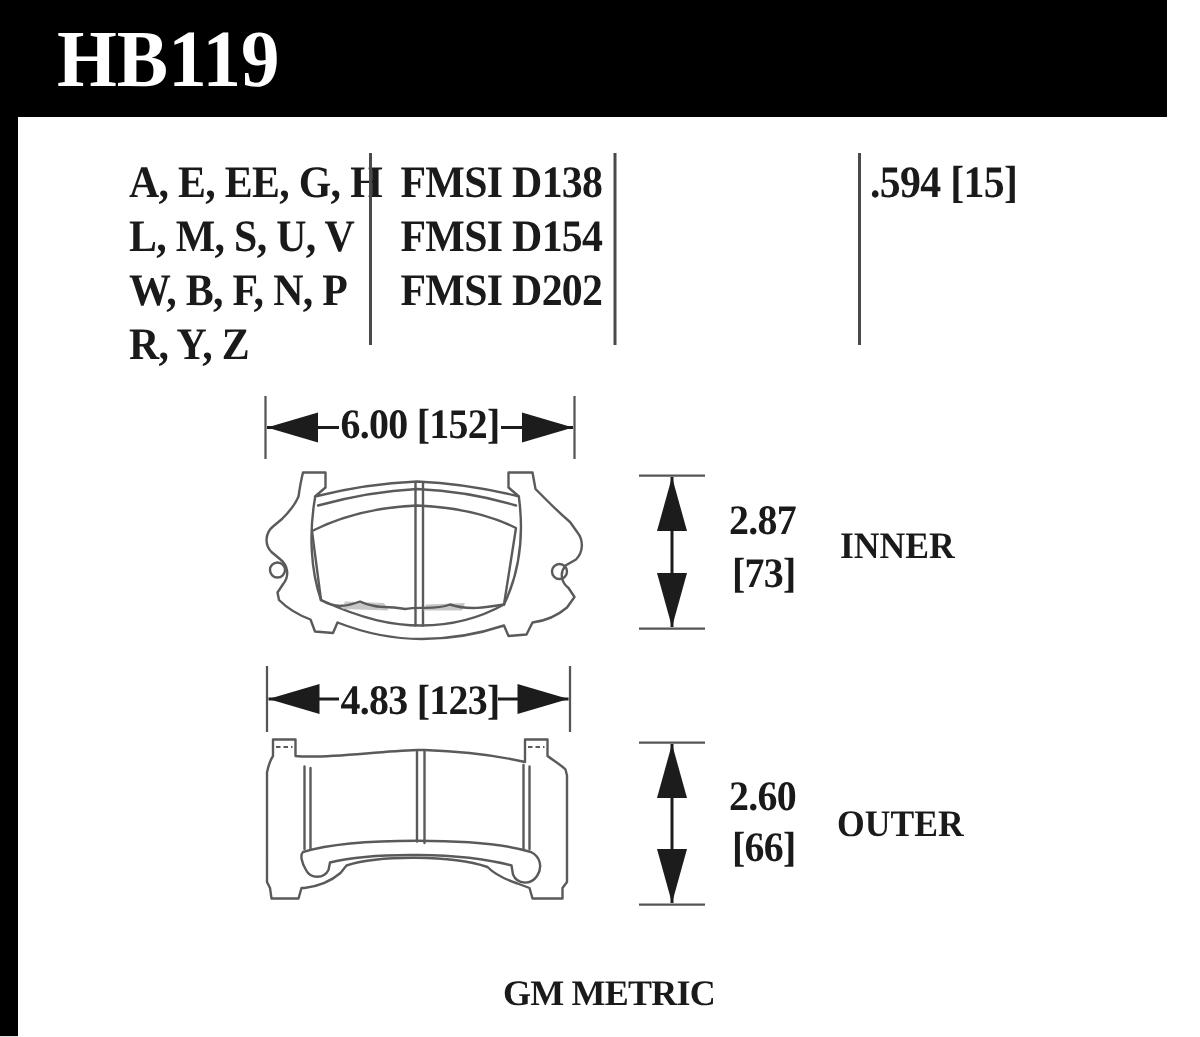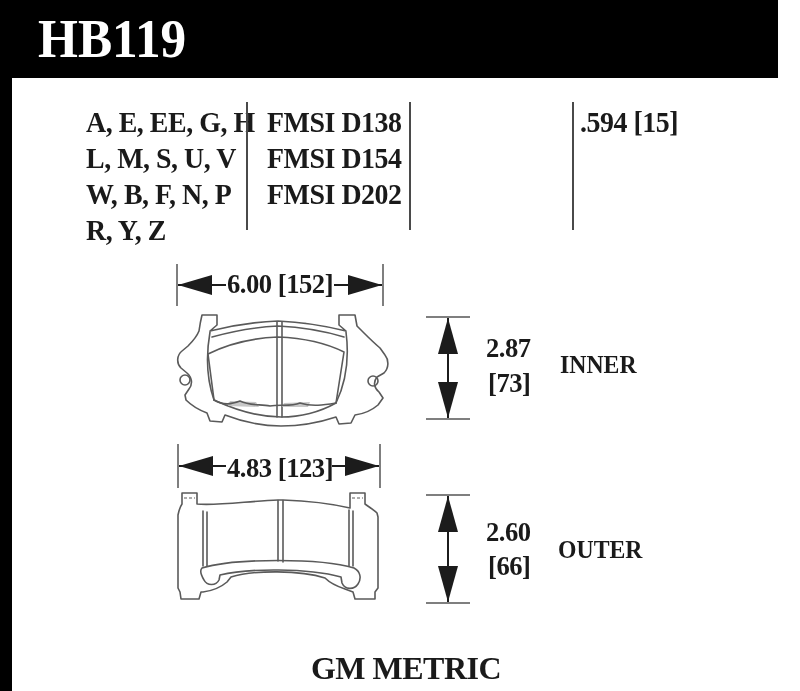--- a/index.html
+++ b/index.html
@@ -33,21 +33,21 @@
   .dim-label-side{
     position:absolute;font-size:28px;font-weight:bold;letter-spacing:-0.5px;
     white-space:nowrap;transform:scaleX(0.95);transform-origin:left top;
   }
   .pad-name{
     position:absolute;font-size:25px;font-weight:bold;letter-spacing:0px;
     white-space:nowrap;transform:scaleX(0.95);transform-origin:left top;
   }
   .footer-label{
     position:absolute;left:12px;top:650px;width:788px;text-align:center;
-    font-size:32px;font-weight:bold;letter-spacing:-0.5px;
+    font-size:24px;font-weight:bold;letter-spacing:-0.5px;
   }
   svg{position:absolute;display:block;}
   .draw{stroke:#5a5a5a;stroke-width:1.6;fill:none;stroke-linejoin:round;stroke-linecap:round;}
   .draw-fill{stroke:#5a5a5a;stroke-width:1.6;fill:#ffffff;stroke-linejoin:round;}
   .shade{fill:#bdbdbd;stroke:none;opacity:.85;}
   .tick{stroke:#555;stroke-width:1.5;}
   .dline{stroke:#1c1c1c;stroke-width:2;}
   .ahead{fill:#1c1c1c;stroke:none;}
   .dash{stroke:#5a5a5a;stroke-width:1.2;stroke-dasharray:3 2;fill:none;}
 </style>

